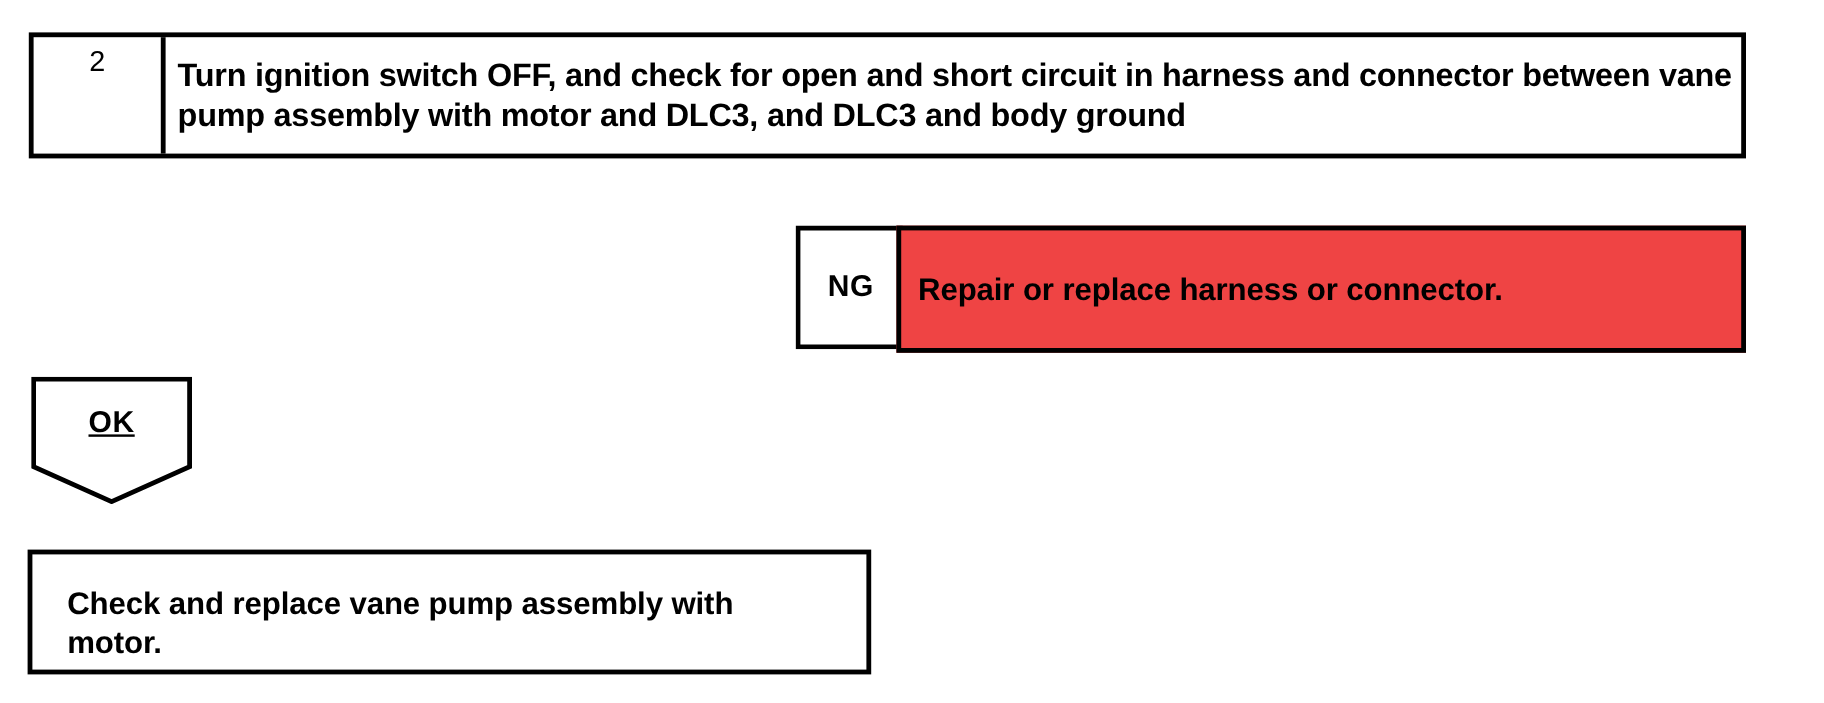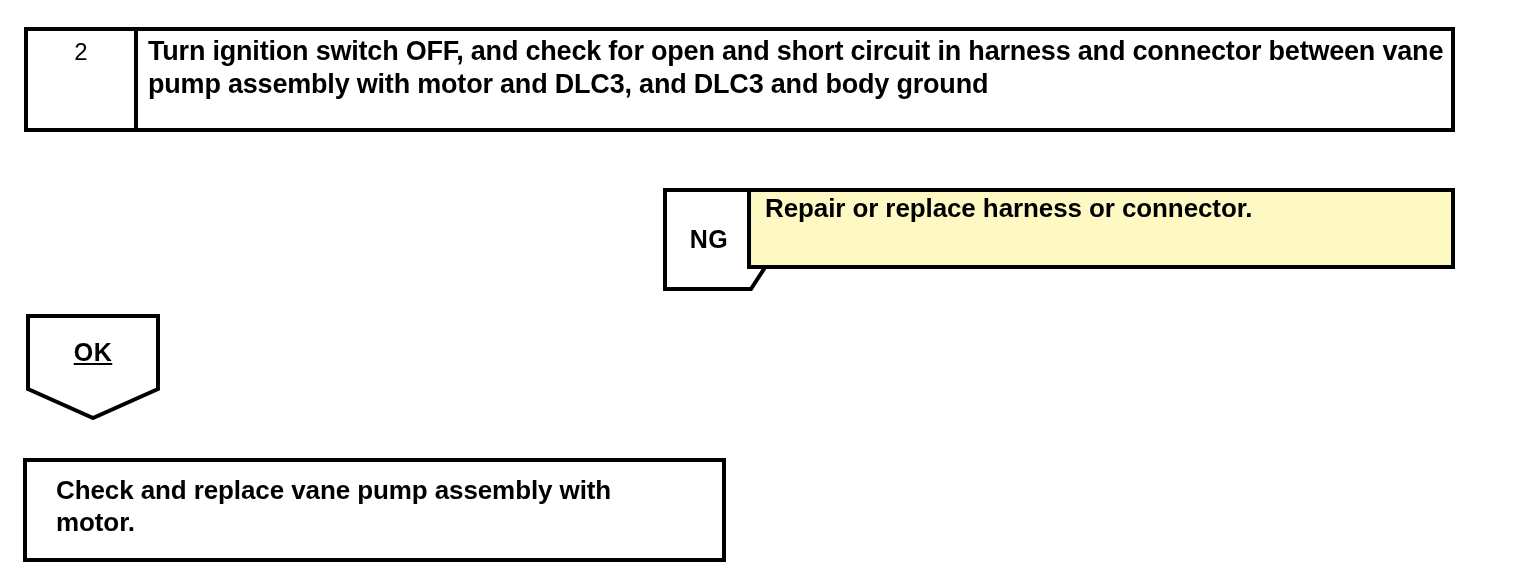--- a/index.html
+++ b/index.html
@@ -48,21 +48,21 @@
     padding-top: 6px;
   }
   .step-number {
     font-size: 24px;
     font-weight: 400;
     line-height: 30px;
     letter-spacing: 0px;
   }
   .step-text-cell {
     flex: 1 1 auto;
-    padding: 4px 0 0 10px;
+    padding: 16px 0 0 10px;
     box-sizing: border-box;
   }
   .step-text {
     font-size: 27px;
     font-weight: bold;
     line-height: 33px;
     letter-spacing: -0.2px;
     transform: scaleX(0.985);
     transform-origin: left top;
     white-space: pre-wrap;
@@ -92,26 +92,26 @@
     font-size: 25px;
     font-weight: bold;
     letter-spacing: 0.5px;
   }
 
   .ng-result-box {
     position: absolute;
     left: 747px;
     top: 188px;
     width: 708px;
-    height: 81px;
+    height: 106px;
     border: 4px solid #000;
     box-sizing: border-box;
-    background: #fef9c3;
-    display: flex;
-    align-items: flex-start;
+    background: #ef4444;
+    display: flex;
+    align-items: center;
     padding-left: 14px;
   }
   .ng-result-text {
     font-size: 26px;
     font-weight: bold;
     line-height: 32px;
     letter-spacing: -0.1px;
   }
 
   
@@ -143,21 +143,21 @@
   
   .final-box {
     position: absolute;
     left: 23px;
     top: 458px;
     width: 703px;
     height: 104px;
     border: 4px solid #000;
     box-sizing: border-box;
     background: #fff;
-    padding: 12px 0 0 29px;
+    padding: 25px 0 0 29px;
   }
   .final-text {
     font-size: 26px;
     font-weight: bold;
     line-height: 32px;
     letter-spacing: -0.1px;
     white-space: pre-wrap;
   }
 </style>
 </head>

